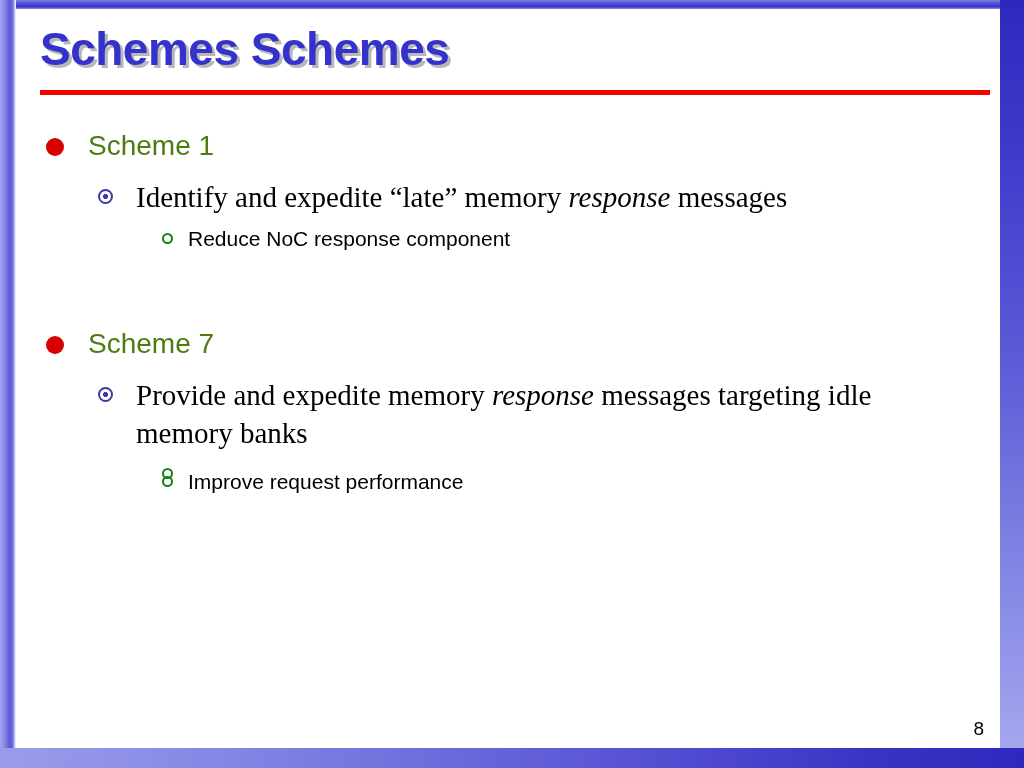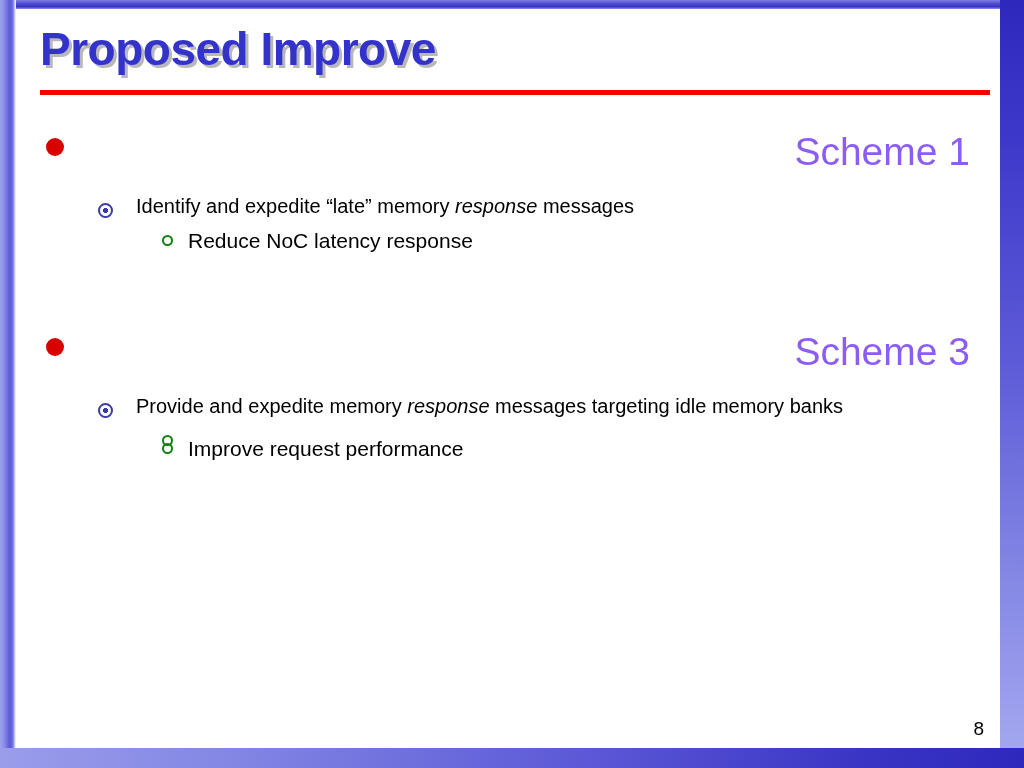--- a/index.html
+++ b/index.html
@@ -71,41 +71,41 @@
   .body {
     position: absolute;
     left: 40px;
     top: 128px;
     width: 930px;
   }
 
   .lvl1 {
     position: relative;
     padding-left: 48px;
-    font-size: 39px;
-    color: #8b5cf6;
+    font-size: 28px;
+    color: #4d7c0f;
     line-height: 1.25;
-    text-align: right;
   }
   .lvl1 .bullet-red {
     position: absolute;
     left: 6px;
     top: 10px;
     width: 18px;
     height: 18px;
     border-radius: 50%;
     background: #d90000;
   }
 
   .lvl2 {
     position: relative;
     padding-left: 96px;
-    font-size: 20px;
+    font-size: 29px;
     color: #000000;
     line-height: 1.30;
+    font-family: Liberation Serif, serif;
   }
   .lvl2 .bullet-ring {
     position: absolute;
     left: 58px;
     top: 10px;
     width: 15px;
     height: 15px;
     border-radius: 50%;
     border: 2px solid #3b3ba8;
     box-sizing: border-box;
@@ -150,53 +150,53 @@
 </head>
 <body>
 
 <div id="slide">
 
   <div class="border-top"></div>
   <div class="border-left"></div>
   <div class="border-right"></div>
   <div class="border-bottom"></div>
 
-  <div class="title">Proposed Improve</div>
+  <div class="title">Schemes Schemes</div>
   <div class="title-rule"></div>
 
   <div class="body">
 
     <div class="lvl1">
       <span class="bullet-red"></span>
       <span>Scheme 1</span>
     </div>
 
     <div class="spacer-md"></div>
 
     <div class="lvl2">
       <span class="bullet-ring"></span>
       <span>Identify and expedite “late” memory </span><span class="ital">response</span><span> messages</span>
     </div>
 
     <div class="spacer-sm"></div>
 
     <div class="lvl3">
       <span class="bullet-circle"></span>
-      <span>Reduce NoC latency response</span>
+      <span>Reduce NoC response component</span>
     </div>
 
     <div class="spacer-sm"></div>
 
 
     <div class="spacer-lg"></div>
     <div class="spacer-md"></div>
 
     <div class="lvl1">
       <span class="bullet-red"></span>
-      <span>Scheme 3</span>
+      <span>Scheme 7</span>
     </div>
 
     <div class="spacer-md"></div>
 
     <div class="lvl2">
       <span class="bullet-ring"></span>
       <span>Provide and expedite memory </span><span class="ital">response</span><span> messages targeting idle memory banks</span>
     </div>
 
     <div class="spacer-sm"></div>

